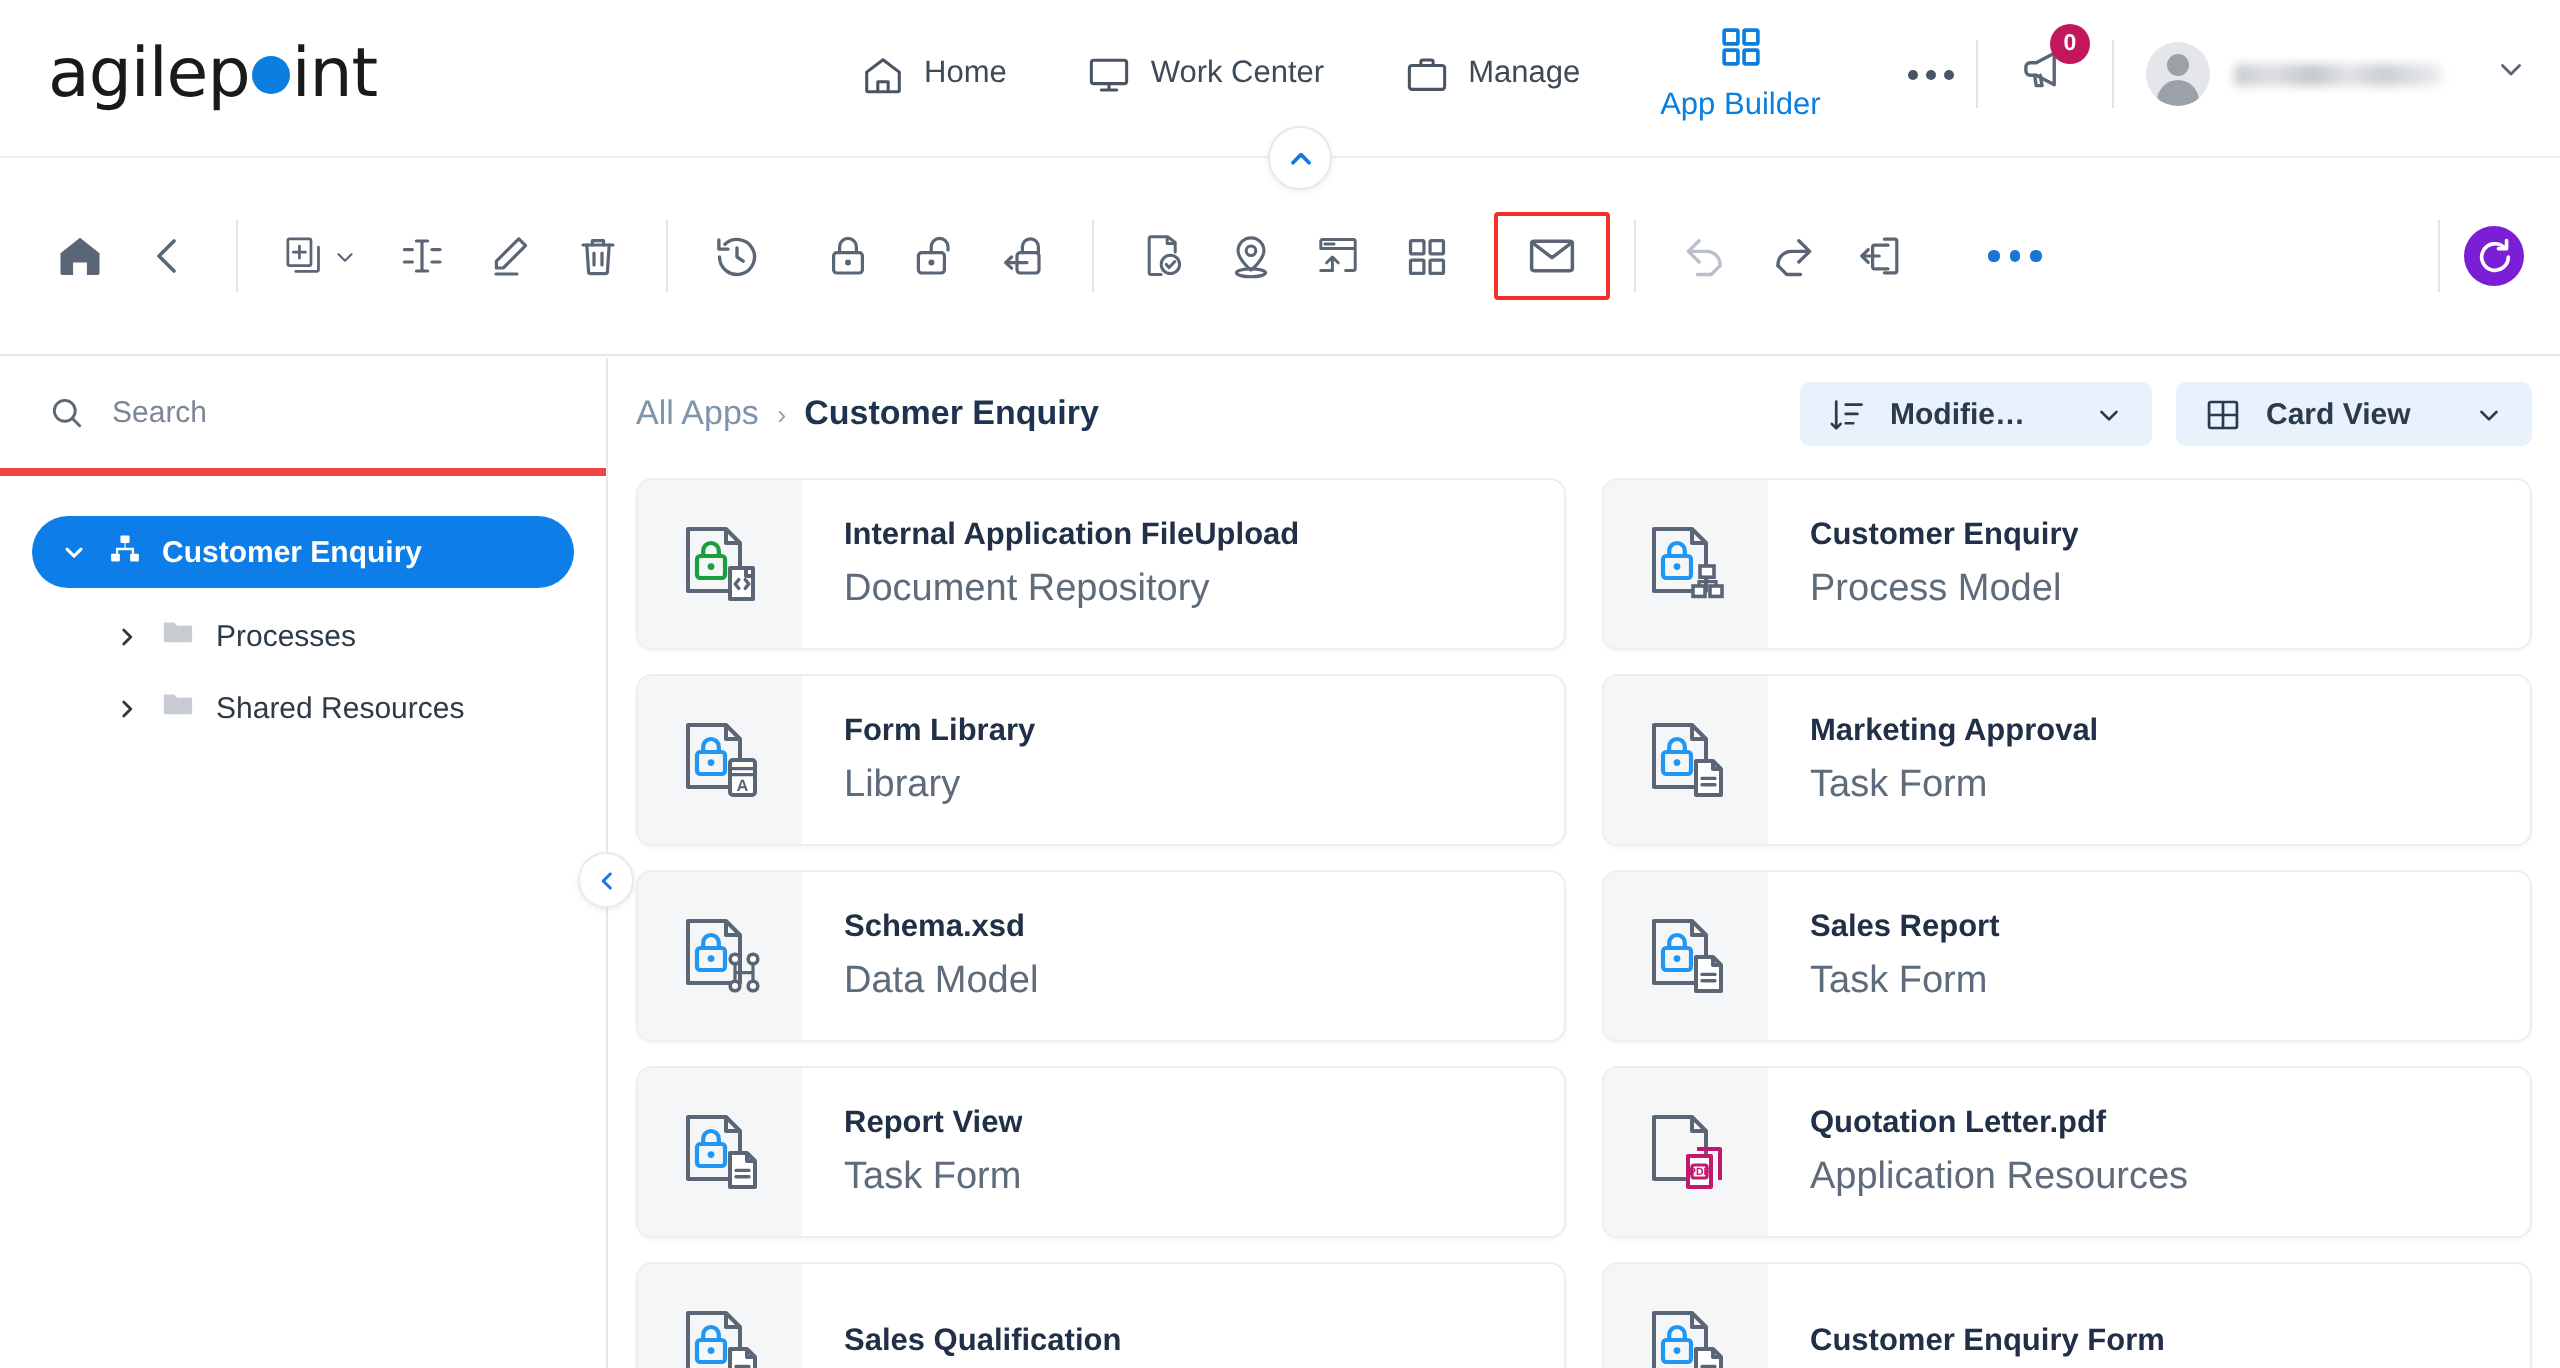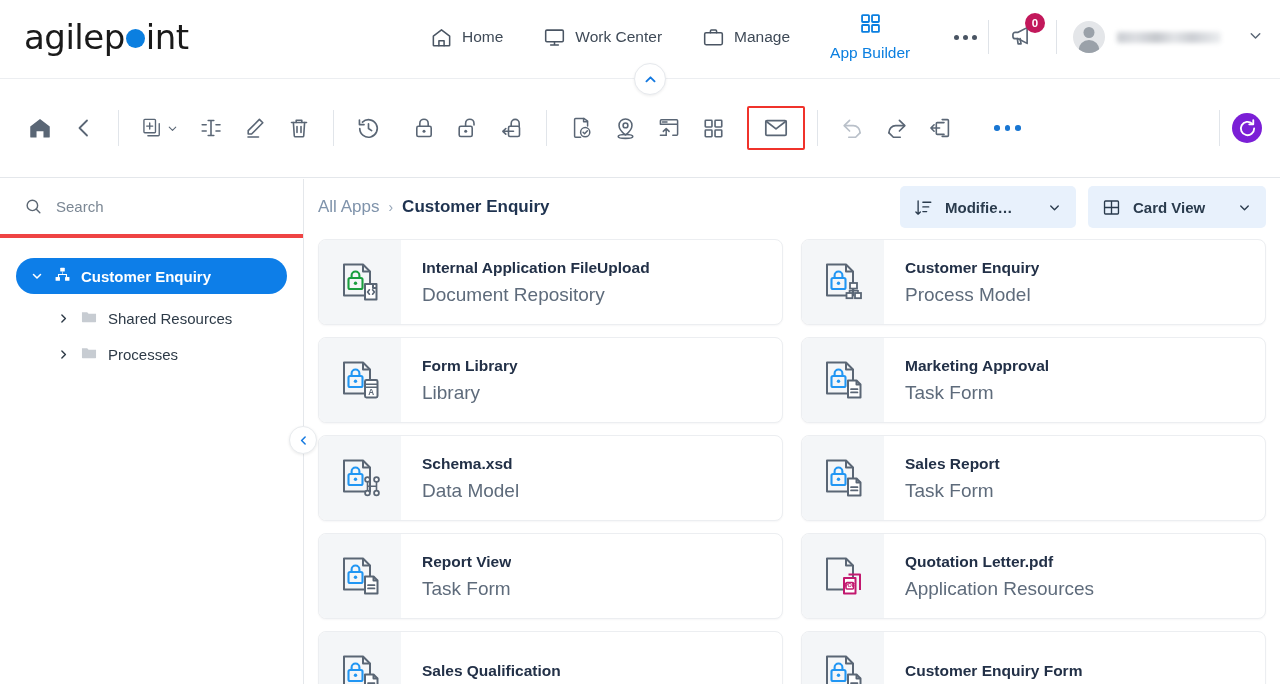--- a/index.html
+++ b/index.html
@@ -165,21 +165,21 @@
   .main-head {
     height: 56px; display: flex; align-items: center;
     padding: 0 14px 0 14px;
   }
   .crumbs { display: flex; align-items: center; gap: 9px; font-size: 17px; }
   .crumb-root { color: #7f93ab; cursor: pointer; }
   .crumb-sep { color: #95a5b8; font-size: 14px; }
   .crumb-cur { color: #1f3350; font-weight: 700; }
   .head-ctrls { margin-left: auto; display: flex; gap: 12px; }
   .pill {
-    height: 42px; border-radius: 5px; background: #e8f1fc;
+    height: 32px; border-radius: 5px; background: #e8f1fc;
     display: flex; align-items: center; gap: 12px;
     padding: 0 14px; cursor: pointer;
     font-size: 15px; color: #2a3b4d; font-weight: 700;
   }
   .pill .pill-label { white-space: nowrap; }
   .pill.sort { width: 176px; }
   .pill.view { width: 178px; }
   .pill .pc { margin-left: auto; }
 
   .cards {
@@ -518,35 +518,35 @@
             <span class="chev">
               <svg width="13" height="13" viewBox="0 0 24 24" fill="none" stroke="#2d3a47" stroke-width="2.6" stroke-linecap="round" stroke-linejoin="round">
                   <path d="M9 5.5l6.5 6.5L9 18.5"></path>
                 </svg>
             </span>
             <span>
               <svg width="18" height="18" viewBox="0 0 24 24" fill="#c7ccd2">
                 <path d="M2.6 5.6h7l1.8 2.2h10V18a.9.9 0 0 1-.9.9H3.5a.9.9 0 0 1-.9-.9z"></path>
               </svg>
             </span>
-            <span>Shared Resources</span>
+            <span>Processes</span>
           </div>
 
           <div class="tree-node">
             <span class="chev">
               <svg width="13" height="13" viewBox="0 0 24 24" fill="none" stroke="#2d3a47" stroke-width="2.6" stroke-linecap="round" stroke-linejoin="round">
                   <path d="M9 5.5l6.5 6.5L9 18.5"></path>
                 </svg>
             </span>
             <span>
               <svg width="18" height="18" viewBox="0 0 24 24" fill="#c7ccd2">
                 <path d="M2.6 5.6h7l1.8 2.2h10V18a.9.9 0 0 1-.9.9H3.5a.9.9 0 0 1-.9-.9z"></path>
               </svg>
             </span>
-            <span>Processes</span>
+            <span>Shared Resources</span>
           </div>
         </div>
       </div>
 
       <div class="sb-collapse">
         <svg width="13" height="13" viewBox="0 0 24 24" fill="none" stroke="#1479e0" stroke-width="2.8" stroke-linecap="round" stroke-linejoin="round">
             <path d="M15 5.5 8.5 12l6.5 6.5"></path>
           </svg>
       </div>
     </div>

